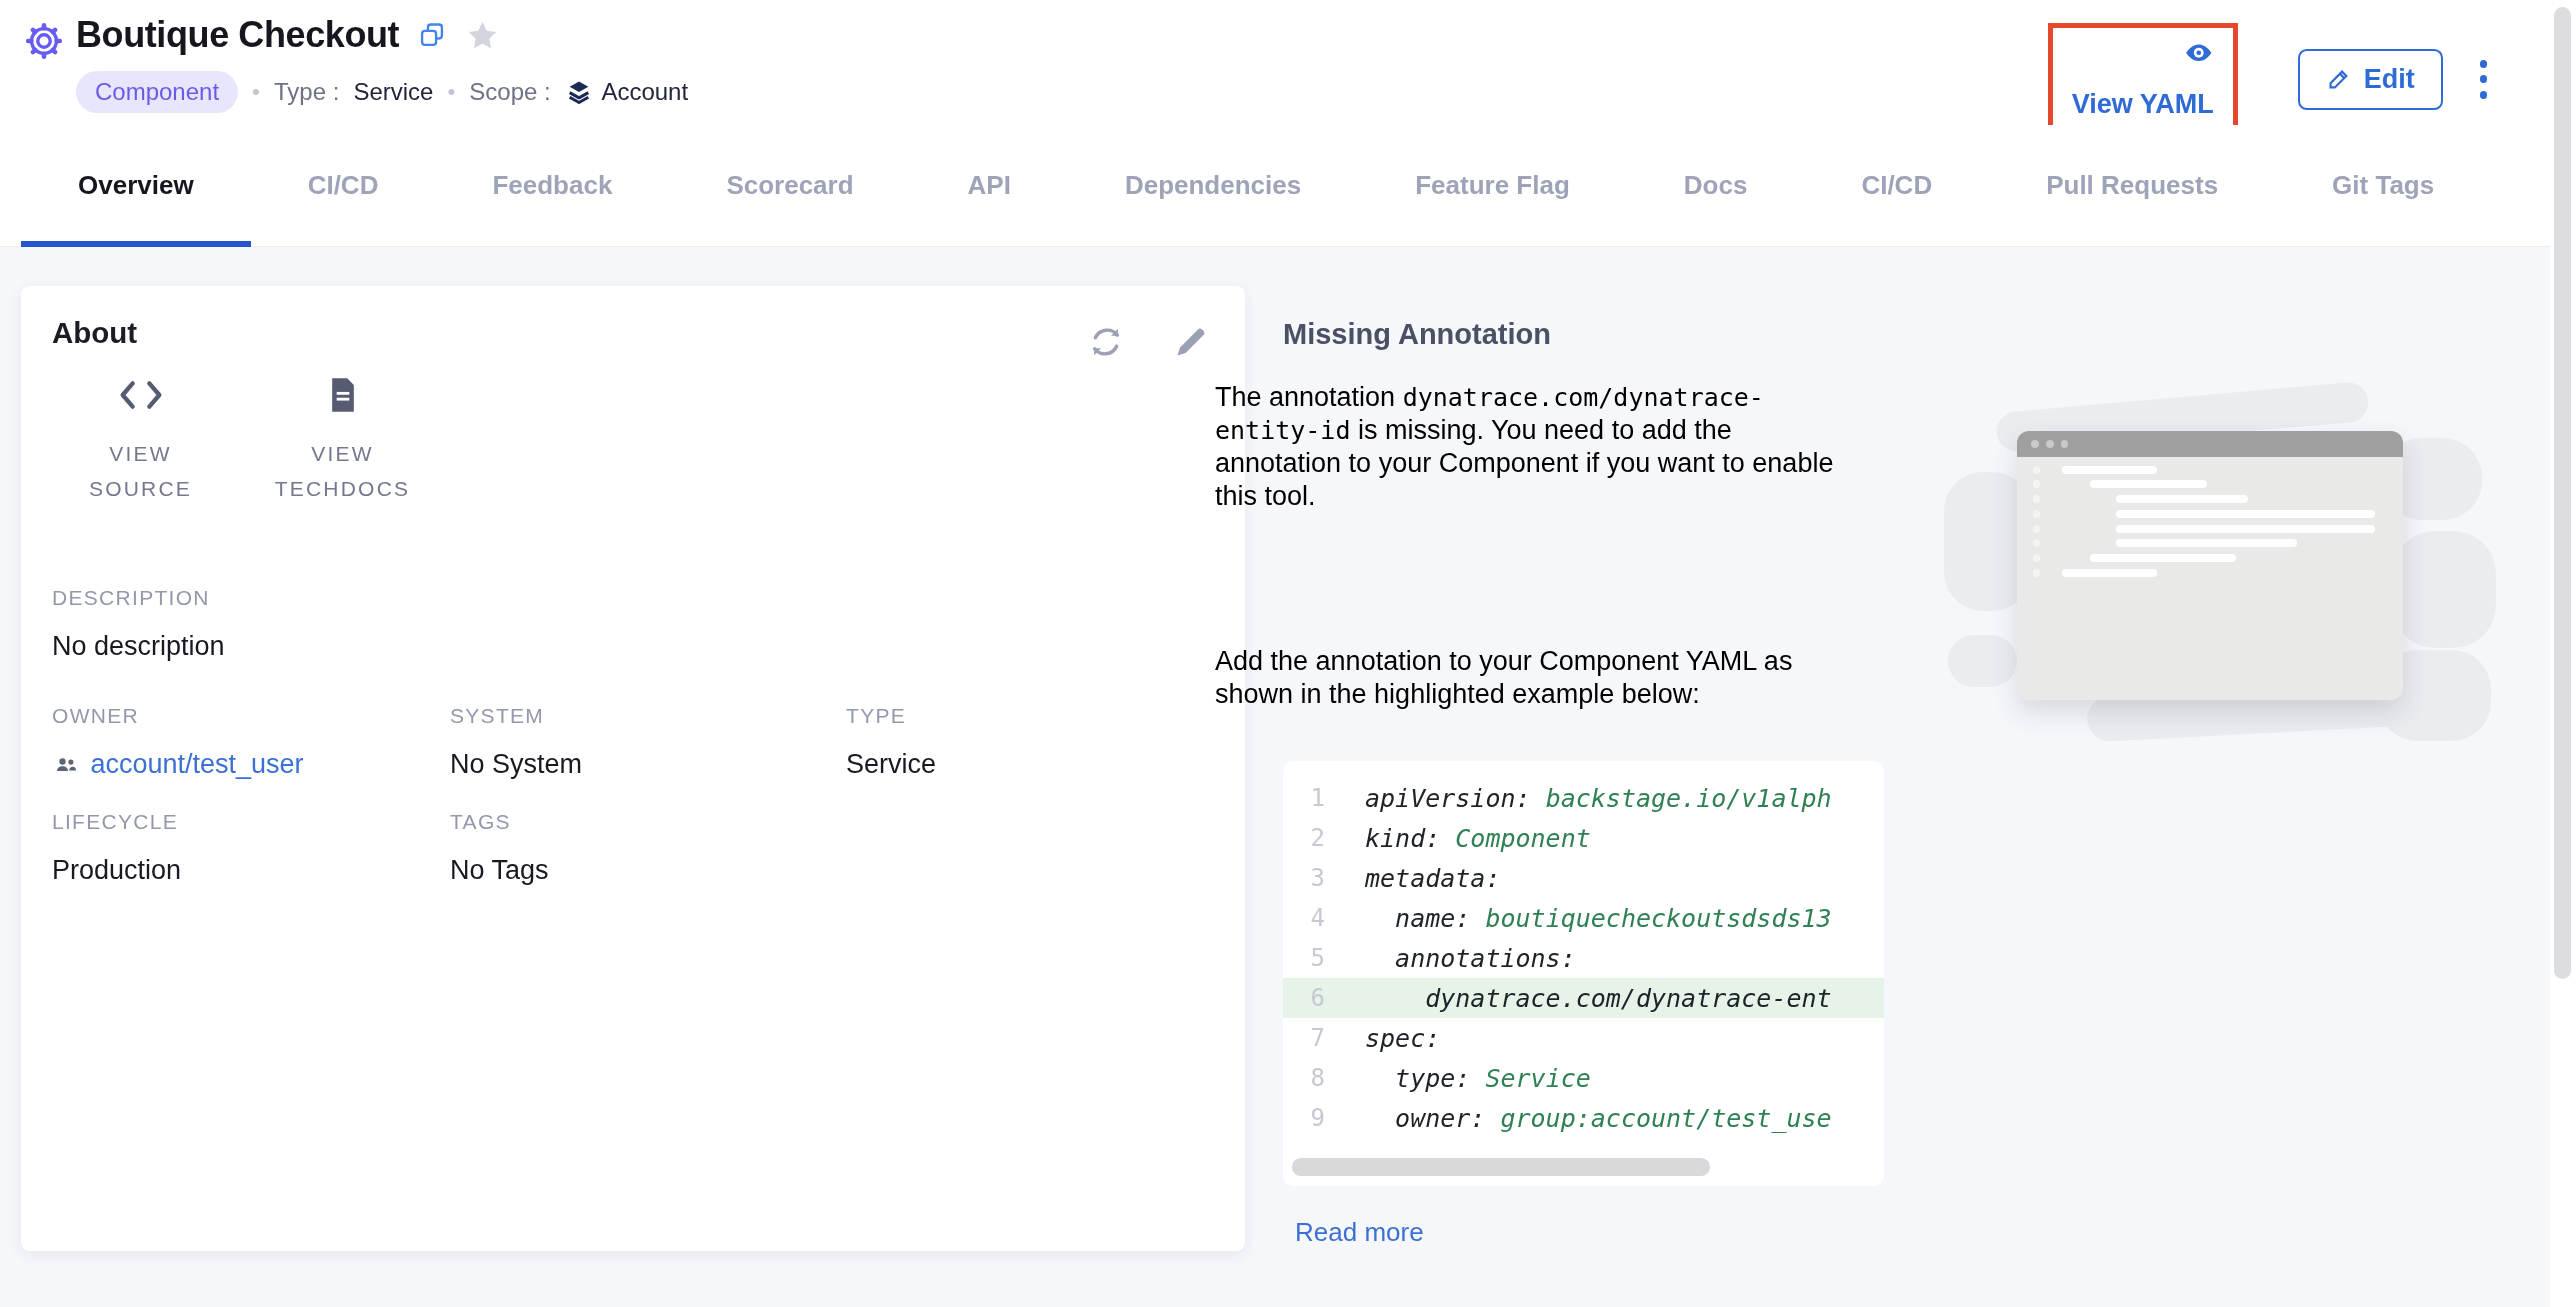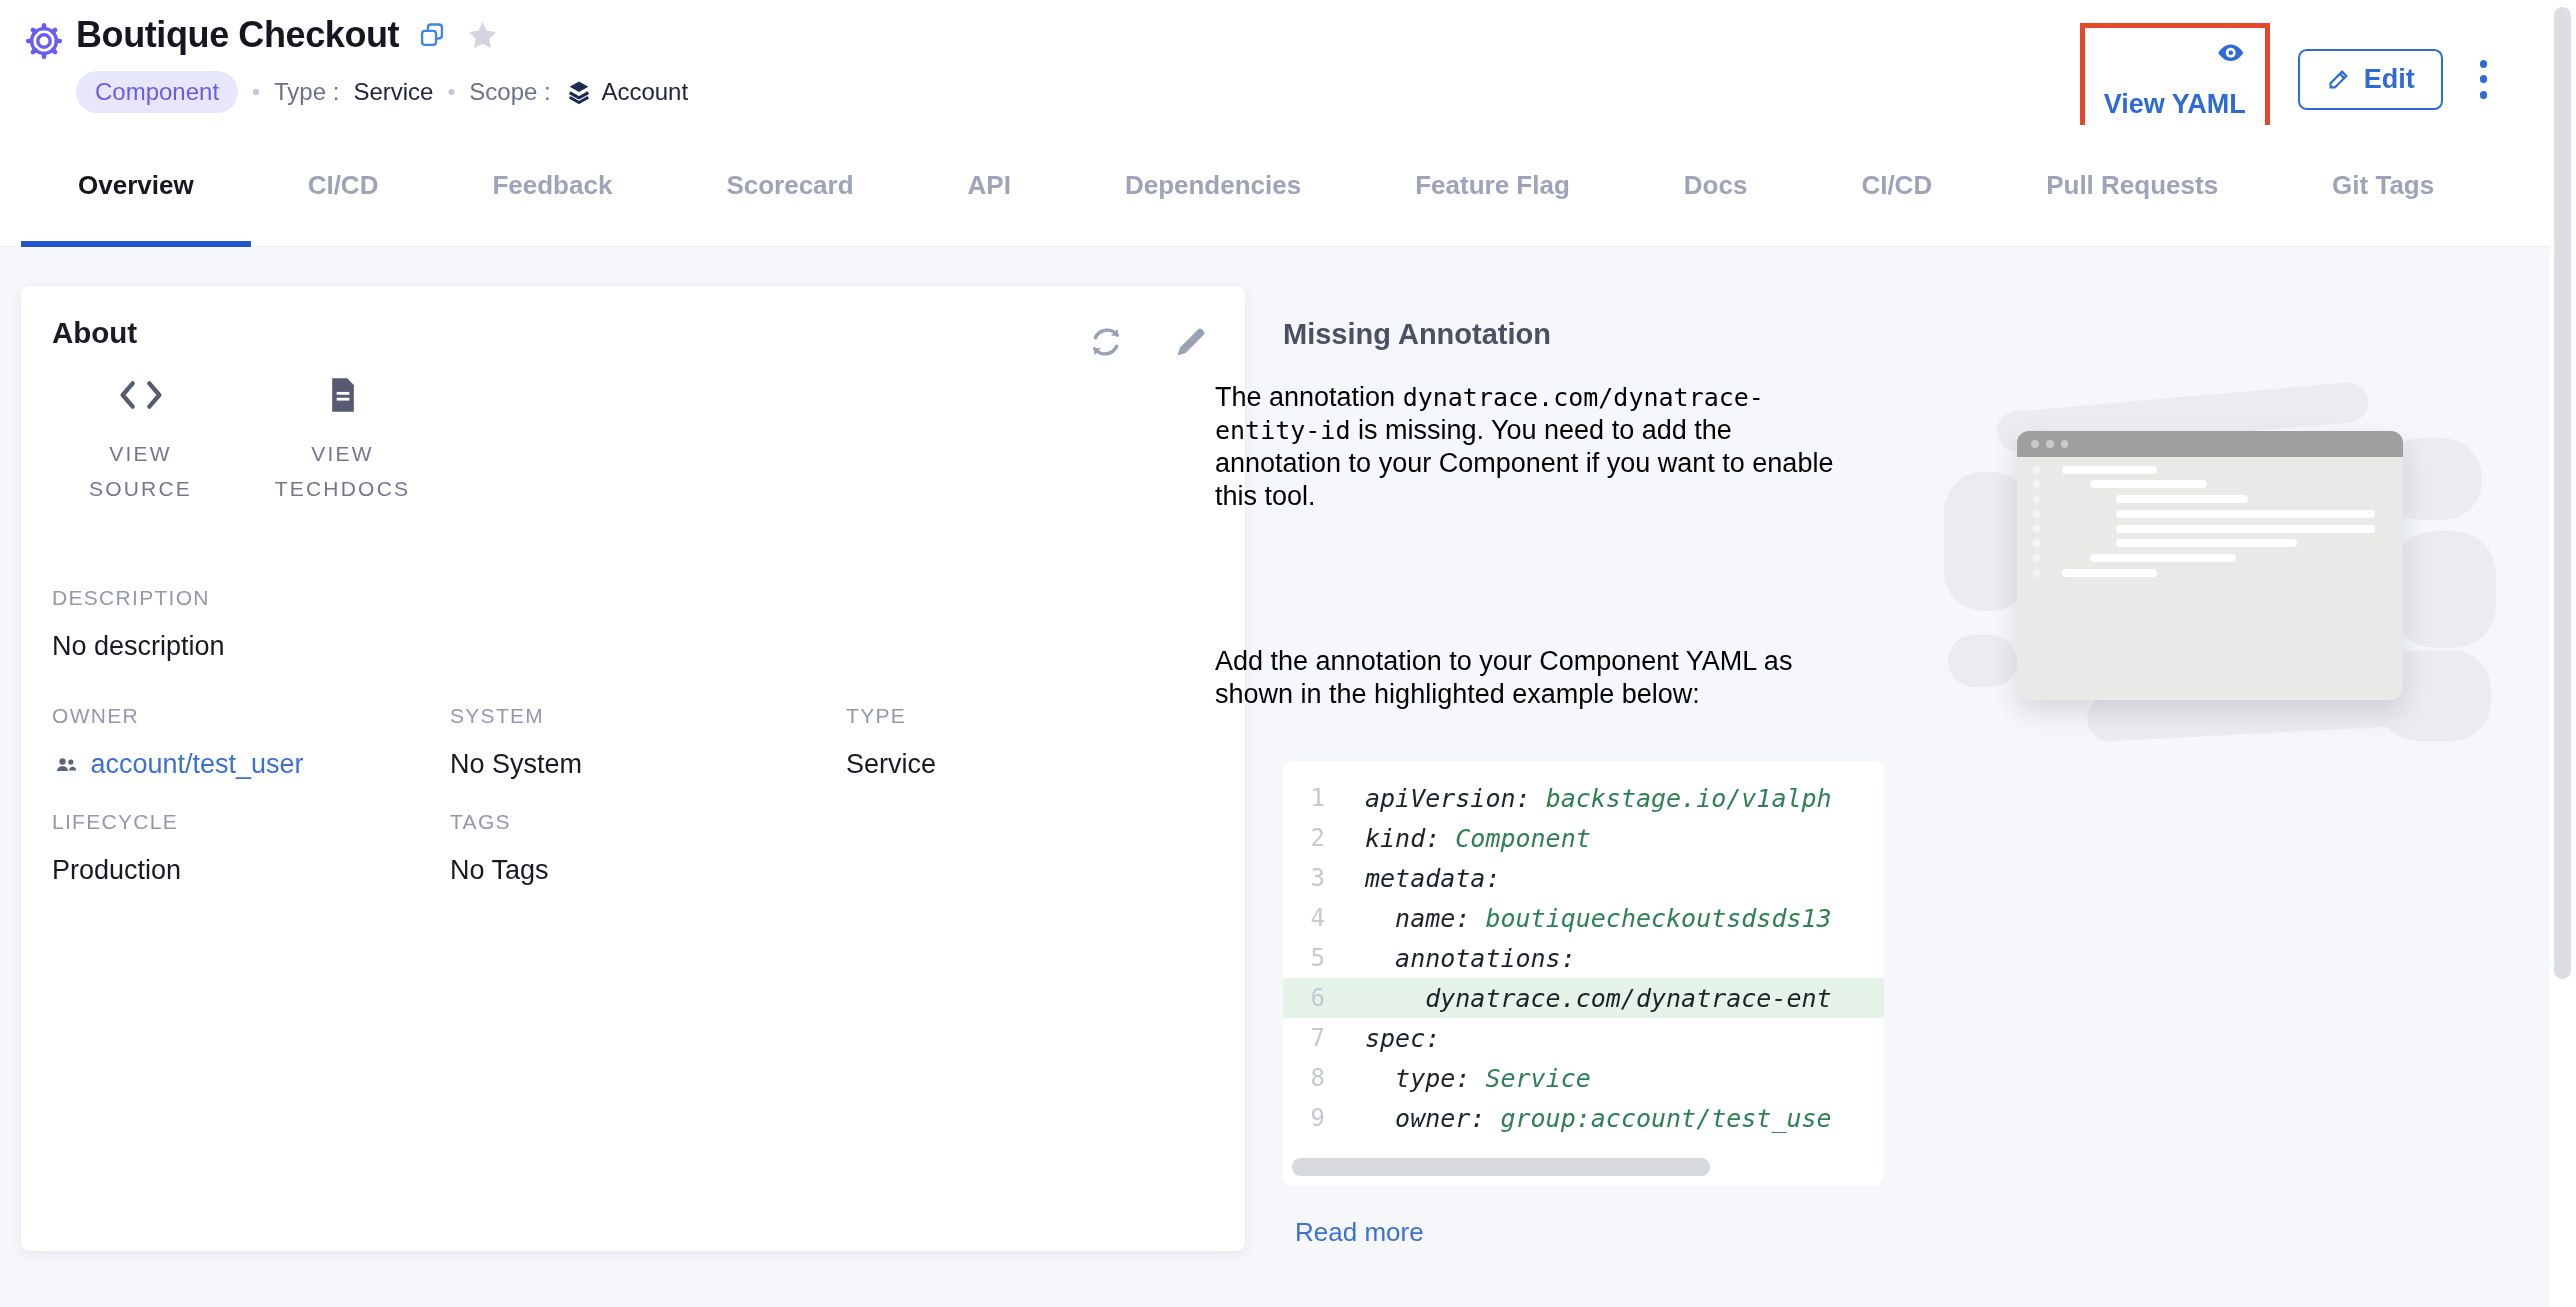--- a/index.html
+++ b/index.html
@@ -13,21 +13,21 @@
   .title-row { position:absolute; left:76px; top:10.4px; height:50px; display:flex; align-items:center; gap:19px; }
   .page-title { font-size:36px; font-weight:700; color:#15161e; letter-spacing:-0.4px; }
   .meta-row { position:absolute; left:76px; top:71px; display:flex; align-items:center; gap:14px; font-size:24px; color:#6e7285; }
   .badge { background:#e8e6fc; color:#6a5ce8; border-radius:21px; padding:7px 19px; font-size:24px; }
   .sep-dot { color:#c3c6d4; font-size:22.6px; }
   .meta-strong { color:#23263a; }
   .scope-group { display:flex; align-items:center; gap:8.7px; }
   .header-actions { position:absolute; right:80px; top:22.6px; display:flex; align-items:center; gap:28px; }
   .yaml-outline { border:5.2px solid #e5482c; padding:10.4px 19px; background:#fff; }
   .yaml-btn { display:flex; align-items:flex-end; gap:22px; background:none; border:none; color:#2e6bd6; font-size:27px; font-weight:700; font-family:inherit; cursor:pointer;flex-direction:column; }
-  .edit-btn { display:flex; align-items:center; gap:12px; border:2.6px solid #2e6bd6; border-radius:8.7px; padding:13px 26px; color:#2e6bd6; font-size:27px; font-weight:700; background:#fff; font-family:inherit; cursor:pointer; }
+  .edit-btn { display:flex; align-items:center; gap:12px; border:2.6px solid #2e6bd6; border-radius:8.7px; padding:13px 26px; color:#2e6bd6; font-size:27px; font-weight:700; background:#fff; font-family:inherit; cursor:pointer;margin-left:32px; }
   .kebab { display:flex; flex-direction:column; gap:7.8px; padding:7px 8.7px; cursor:pointer; }
   .kebab i { width:7.8px; height:7.8px; border-radius:50%; background:#2e6bd6; }
 
   
   .tab-bar { position:absolute; top:125px; left:0; width:2576px; height:122px; background:#fff; display:flex; align-items:stretch; padding-left:21px; border-bottom:0.9px solid #eceef4; z-index:3; }
   .tab { display:flex; align-items:center; padding:0 57px; font-size:26px; color:#9ea3b8; position:relative; cursor:pointer; white-space:nowrap;font-weight:bold; }
   .tab.active { color:#15161e; font-weight:700; }
   .tab.active::after { content:""; position:absolute; left:0; right:0; bottom:-0.9px; height:6px; background:#2356cb; }
 
   

